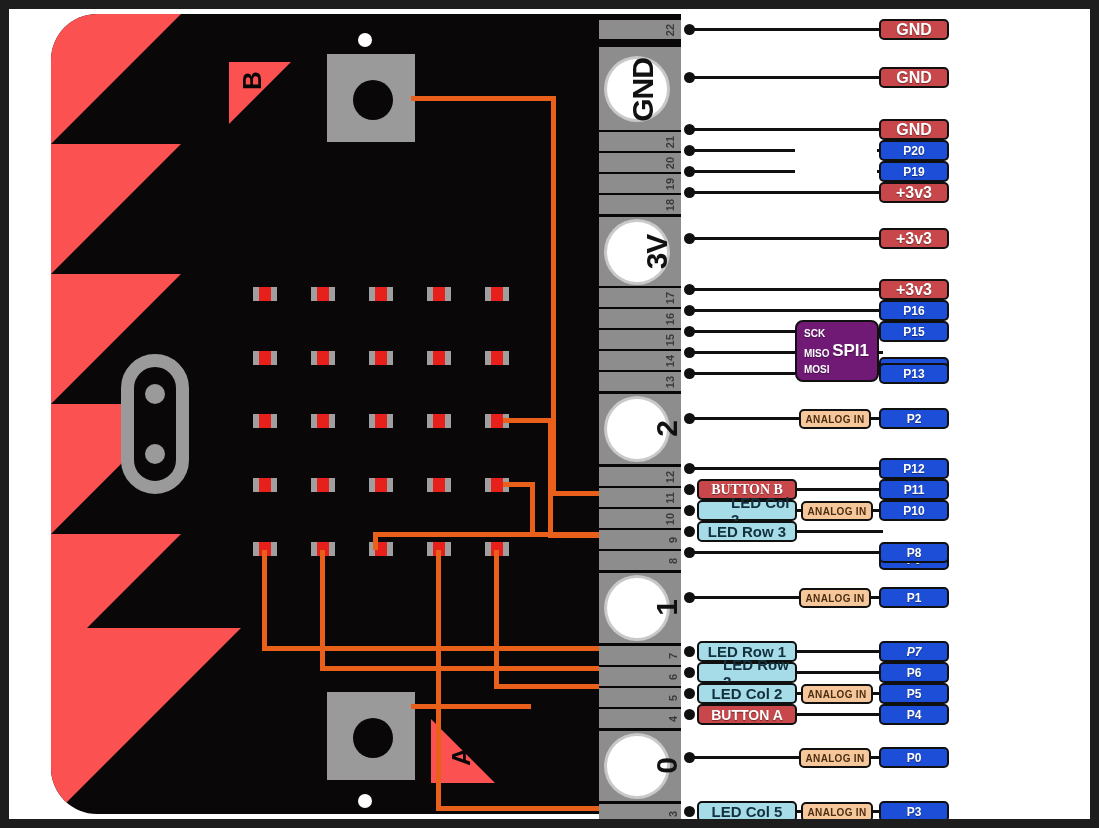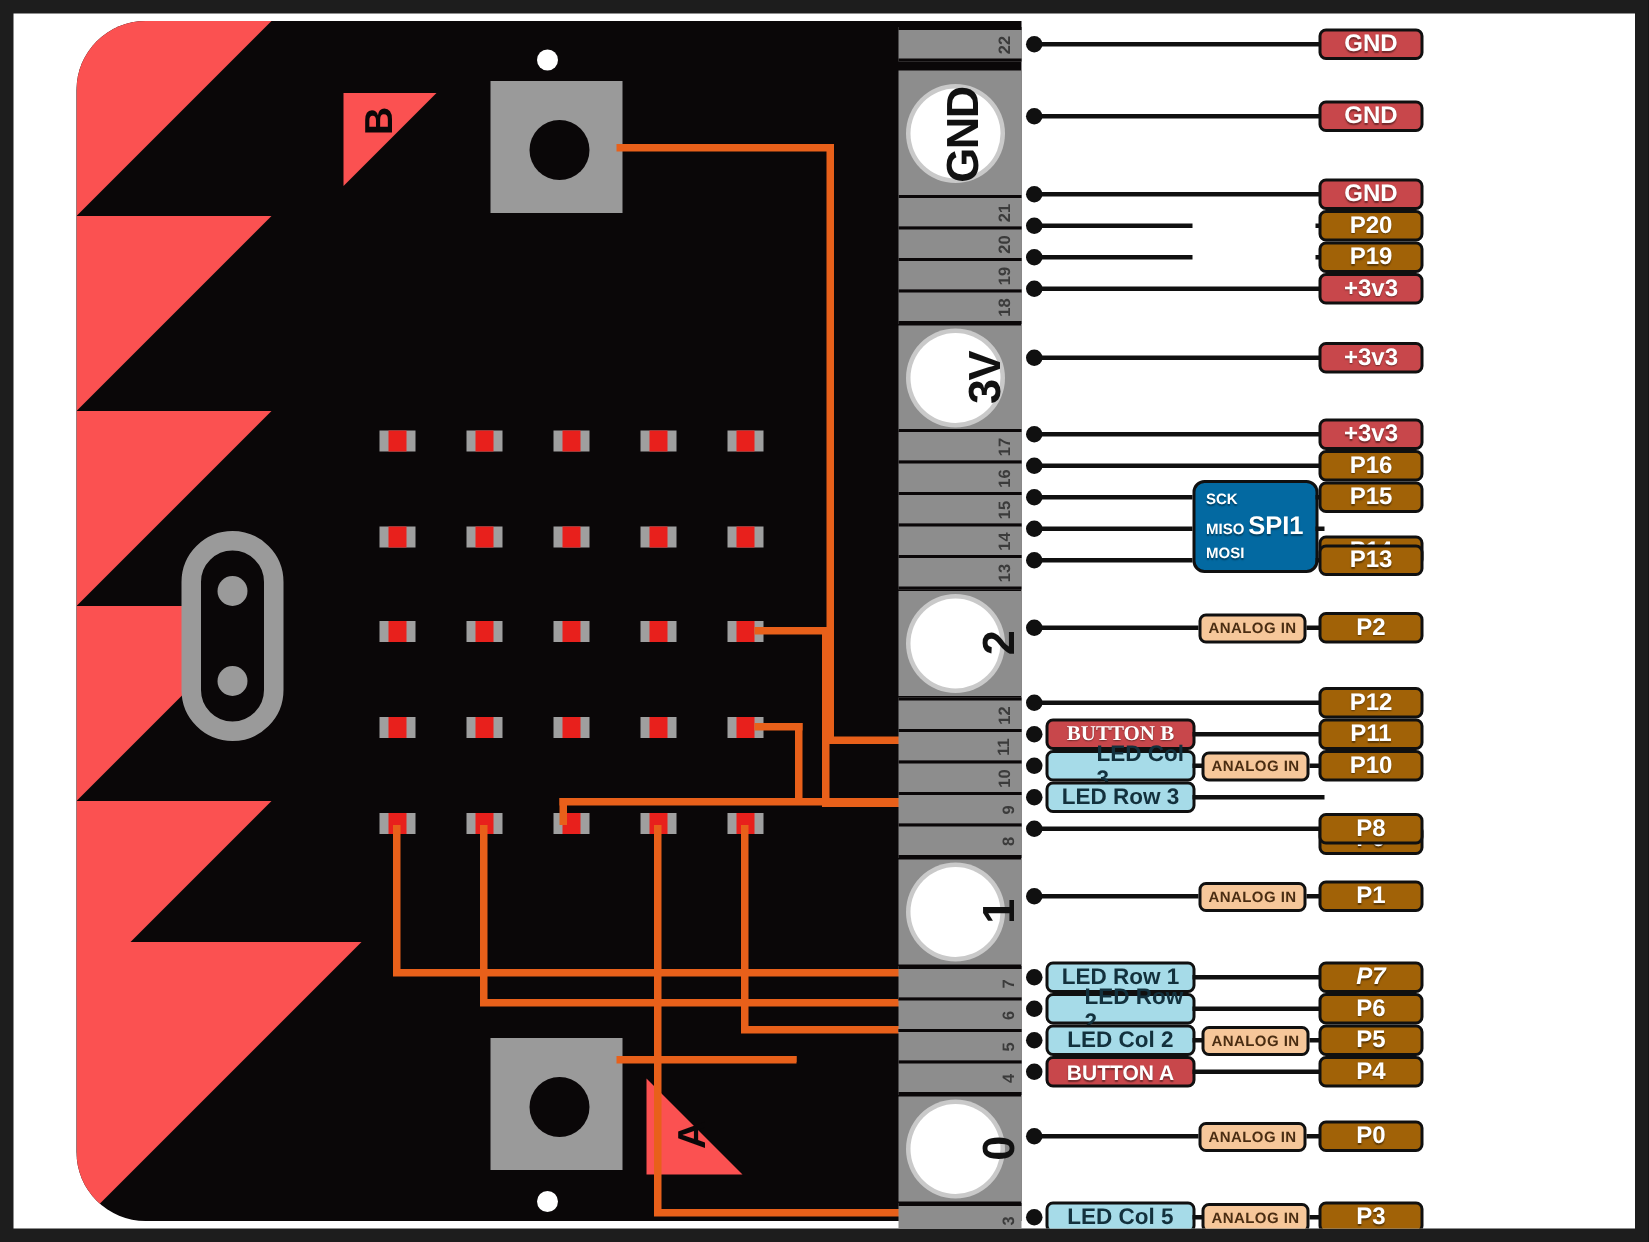--- a/index.html
+++ b/index.html
@@ -36,33 +36,33 @@
   .smallpad .sl{position:absolute;right:5px;top:50%;transform:translateY(-50%) rotate(-90deg);
                 font-size:11px;color:#3b3b3b;font-weight:bold;}
 
   
   #pinout{position:absolute;left:672px;top:0;width:409px;height:810px;}
   .lead{position:absolute;height:3px;background:#101010;}
   .dot{position:absolute;width:11px;height:11px;background:#101010;border-radius:50%;}
   .chip{position:absolute;box-sizing:border-box;border:2px solid #101010;border-radius:5px;
         display:flex;align-items:center;justify-content:center;
         font-weight:bold;color:#ffffff;text-shadow:0 1px 1px rgba(0,0,0,.45);}
-  .pin   {width:70px;height:21px;font-size:16px;background:#a16207;}
+  .pin   {width:70px;height:21px;font-size:12px;background:#1d4ed8;}
   .pwr   {width:70px;height:21px;font-size:16px;background:#c8474b;}
   .fn    {height:21px;font-size:15px;background:#a6dbe8;color:#13313d;text-shadow:none;}
   .fnred {height:21px;font-size:14px;background:#c8474b;color:#fff;}
   .analog{width:72px;height:20px;font-size:10px;background:#f6c79a;color:#4a2d12;text-shadow:none;
           letter-spacing:.3px;}
   .bus{position:absolute;box-sizing:border-box;border:2px solid #101010;border-radius:8px;}
   .bus .bname{position:absolute;right:8px;top:50%;transform:translateY(-50%);
               font-weight:bold;font-size:17px;color:#fff;text-shadow:0 1px 1px rgba(0,0,0,.4);}
   .bus .sig{position:absolute;left:7px;font-size:10px;font-weight:bold;color:#fff;
             text-shadow:0 1px 1px rgba(0,0,0,.4);}
   #i2c{background:#ef8a22;}
-  #spi{background:#0369a1;}
+  #spi{background:#701a75;}
 </style>
 </head>
 <body>
 
 <div id="frame">
   <div id="canvas">
 
     <div id="board">
 
       <div class="tri" style="left:0px;top:0px;border-left:130px solid #fb5151;border-bottom:130px solid transparent;"></div>

